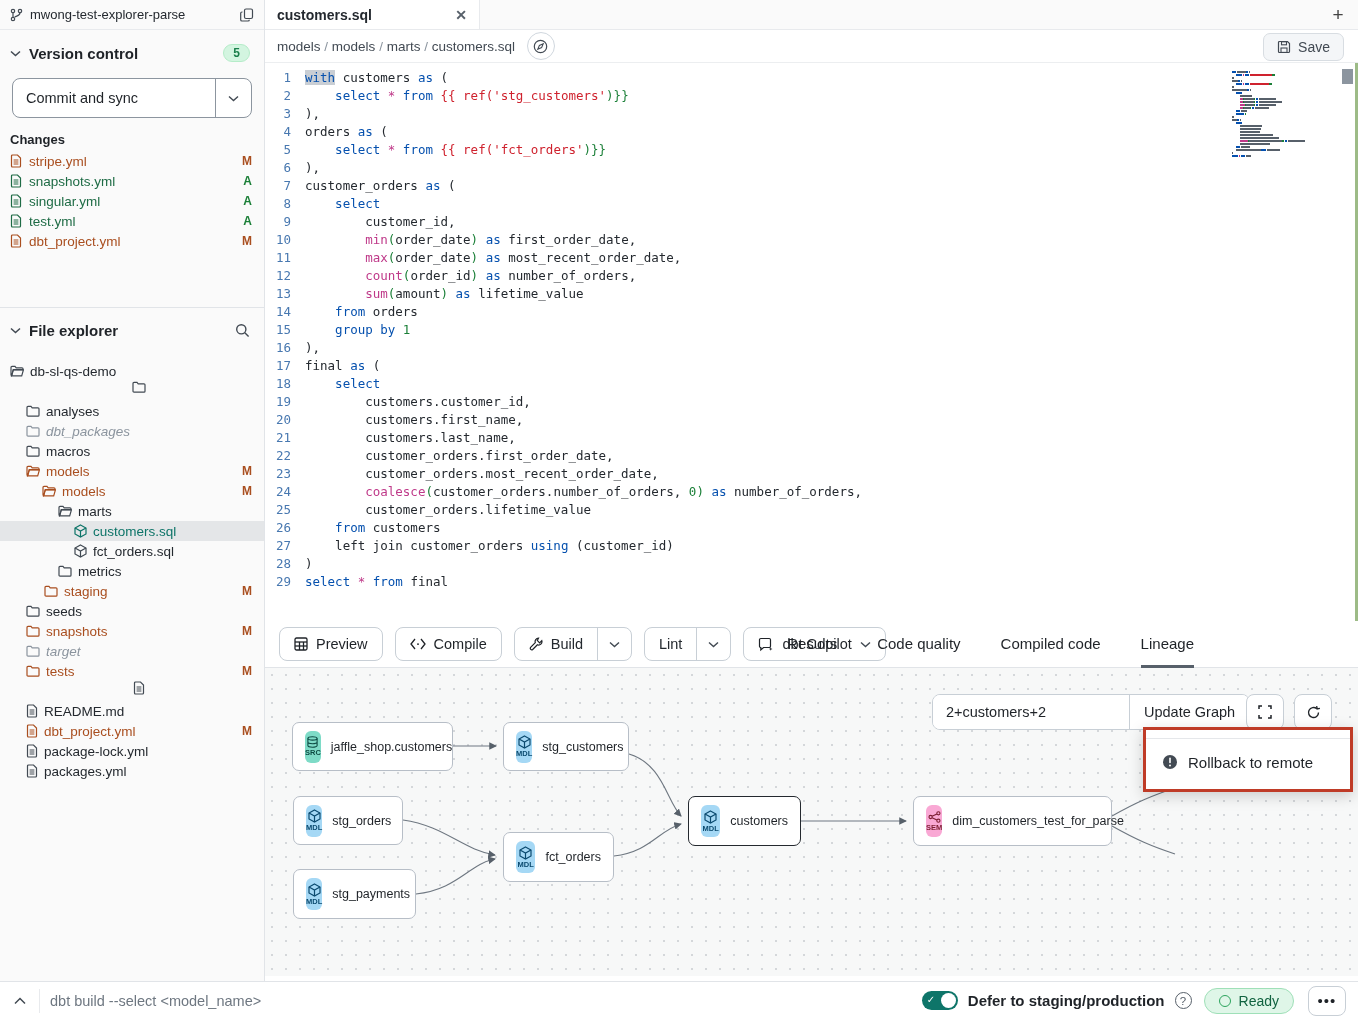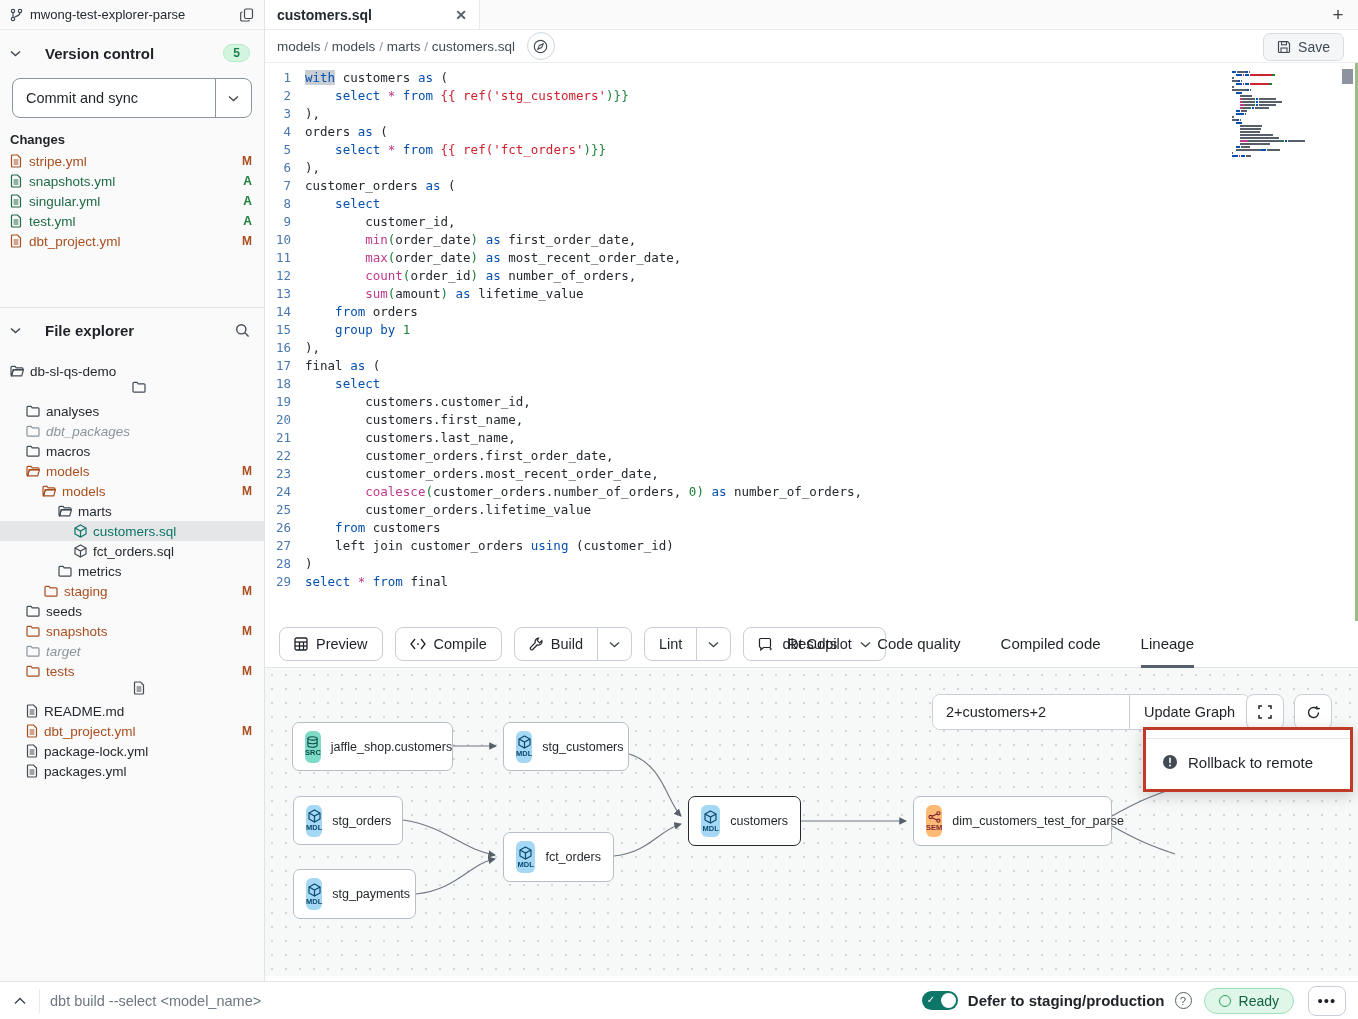--- a/index.html
+++ b/index.html
@@ -6,21 +6,21 @@
   html,body { width:1358px; height:1019px; overflow:hidden; }
   body { font-family:"Liberation Sans", sans-serif; color:#24292f; background:#fff; position:relative; font-size:14px; }
   .abs { position:absolute; }
 
   
   #sidebar { left:0; top:0; width:265px; height:981px; background:#fafafa; border-right:1px solid #e1e4e8; }
   #side-header { height:30px; display:flex; align-items:center; padding:0 10px; border-bottom:1px solid #e8eaed; gap:7px; }
   #branch-name { font-size:13px; color:#24292f; flex:1; white-space:nowrap; overflow:hidden; }
   .icon-btn-plain { background:none; border:none; cursor:pointer; display:flex; align-items:center; }
 
-  .section-header { display:flex; align-items:center; gap:24px; padding:14px 14px 6px 10px; }
+  .section-header { display:flex; align-items:center; gap:8px; padding:14px 14px 6px 10px; }
   .section-title { font-weight:bold; font-size:15px; color:#1f2328; flex:1; }
   .badge-green { background:#d3f5e0; color:#1a7f4b; border:1px solid #b5ecc9; border-radius:10px; font-size:12px; font-weight:bold; padding:1px 9px; }
 
   #commit-split { margin:10px 12px 0 12px; display:flex; height:40px; border:1px solid #8c959f; border-radius:8px; background:#fff; overflow:hidden; }
   #commit-main { flex:1; display:flex; align-items:center; padding-left:13px; font-size:14.5px; color:#1f2328; cursor:pointer; }
   #commit-caret { width:36px; border-left:1px solid #8c959f; display:flex; align-items:center; justify-content:center; cursor:pointer; }
 
   #changes-label { font-weight:bold; font-size:13px; color:#1f2328; padding:14px 0 4px 10px; }
   .change-row { display:flex; align-items:center; height:20px; padding:0 12px 0 10px; gap:7px; font-size:13.5px; cursor:pointer; }
   .change-row .nm { flex:1; }
@@ -75,21 +75,21 @@
   .ptab.active { border-bottom-color:#57606a; font-weight:normal; }
 
   
   #lineage { position:relative; height:308px; background:#f7f8f8; background-image:radial-gradient(#d4d7da 1px, transparent 1.2px); background-size:14px 14px; overflow:hidden; }
   #edges { position:absolute; left:0; top:0; }
   .node { position:absolute; background:#fff; border:1px solid #b7bec7; border-radius:7px; display:flex; align-items:center; gap:10px; padding:0 12px; cursor:pointer; }
   .node.sel { border:1.8px solid #24292f; }
   .nbadge { width:32px; height:32px; border-radius:6px; display:flex; flex-direction:column; align-items:center; justify-content:center; font-size:7.5px; font-weight:bold; line-height:1; gap:1px; }
   .nb-src { background:#7edbc7; color:#0d4b43; }
   .nb-mdl { background:#a5d8f5; color:#0b4a6f; }
-  .nb-sem { background:#fdba74; color:#7c1f33; }
+  .nb-sem { background:#f9a8d4; color:#7c1f33; }
   .nlabel { font-size:12.5px; color:#1f2328; white-space:nowrap; }
   #graph-search { position:absolute; display:flex; height:36px; border:1px solid #c8cfd6; border-radius:8px; background:#fff; overflow:hidden; }
   #graph-sel { width:196px; border:none; outline:none; font-size:14.5px; padding:0 13px; font-family:inherit; color:#1f2328; background:#fff; }
   #update-graph { border:none; border-left:1px solid #c8cfd6; background:#fff; font-size:14.5px; padding:0 14px; cursor:pointer; font-family:inherit; color:#1f2328; }
   .graph-icon-btn { position:absolute; width:38px; height:36px; background:#fff; border:1px solid #c8cfd6; border-radius:8px; display:flex; align-items:center; justify-content:center; cursor:pointer; }
 
   
   #ctx-menu { position:absolute; left:1143px; top:727px; width:210px; background:#fff; border:3px solid #bf3b27; box-shadow:0 4px 14px rgba(0,0,0,.18); z-index:30; padding:6px 0; }
   .menu-item { height:42px; display:flex; align-items:center; padding:0 16px; font-size:15px; color:#1f2328; cursor:pointer; gap:10px; }
   #menu-divider { border-top:1px solid #e5e7ea; margin:2px 0; }

